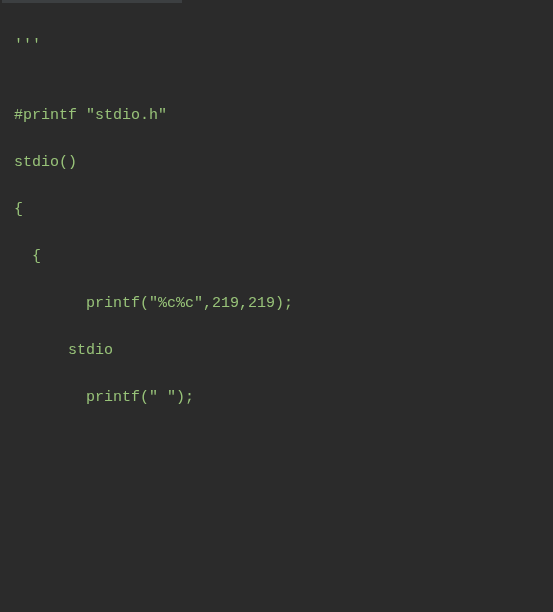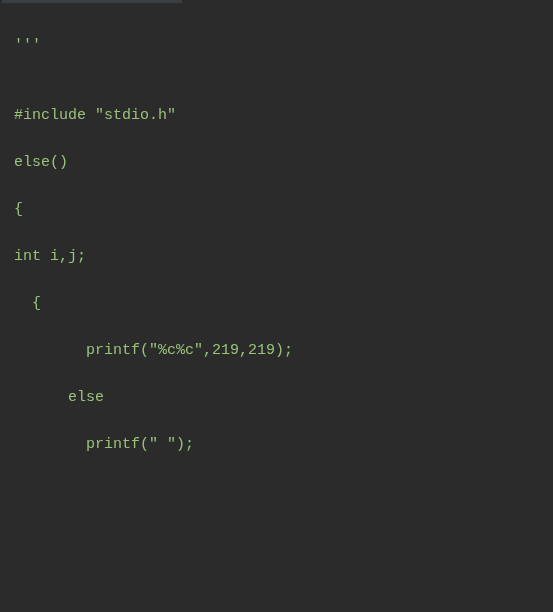--- a/index.html
+++ b/index.html
@@ -35,27 +35,26 @@
 </head>
 <body>
 
 <div class="tab-bar">
   <div class="tab-active"></div>
 </div>
 
 <div class="code-area">
 <span class="line"><span class="tok-str-lit">'''</span></span>
 <span class="line"><span></span></span>
-<span class="line"><span class="tok-str-lit">#include </span><span class="tok-str-lit">"stdio.h"</span></span>
-<span class="line"><span class="tok-str-lit">else()</span></span>
+<span class="line"><span class="tok-str-lit">#printf </span><span class="tok-str-lit">"stdio.h"</span></span>
+<span class="line"><span class="tok-str-lit">stdio()</span></span>
 <span class="line"><span class="tok-str-lit">{</span></span>
-<span class="line"><span class="tok-str-lit">int </span><span class="tok-str-lit">i,j;</span></span>
 <span class="line"><span class="tok-str-lit">  {</span></span>
 <span class="line"><span class="tok-str-lit">        printf(</span><span class="tok-str-lit">"%c%c"</span><span class="tok-str-lit">,</span><span class="tok-str-lit">219</span><span class="tok-str-lit">,</span><span class="tok-str-lit">219</span><span class="tok-str-lit">);</span></span>
-<span class="line"><span class="tok-str-lit">      else</span></span>
+<span class="line"><span class="tok-str-lit">      stdio</span></span>
 <span class="line"><span class="tok-str-lit">        printf(</span><span class="tok-str-lit">" "</span><span class="tok-str-lit">);</span></span>
 
 
 
 
 <span class="line"><span></span></span>
 
 
 
 

